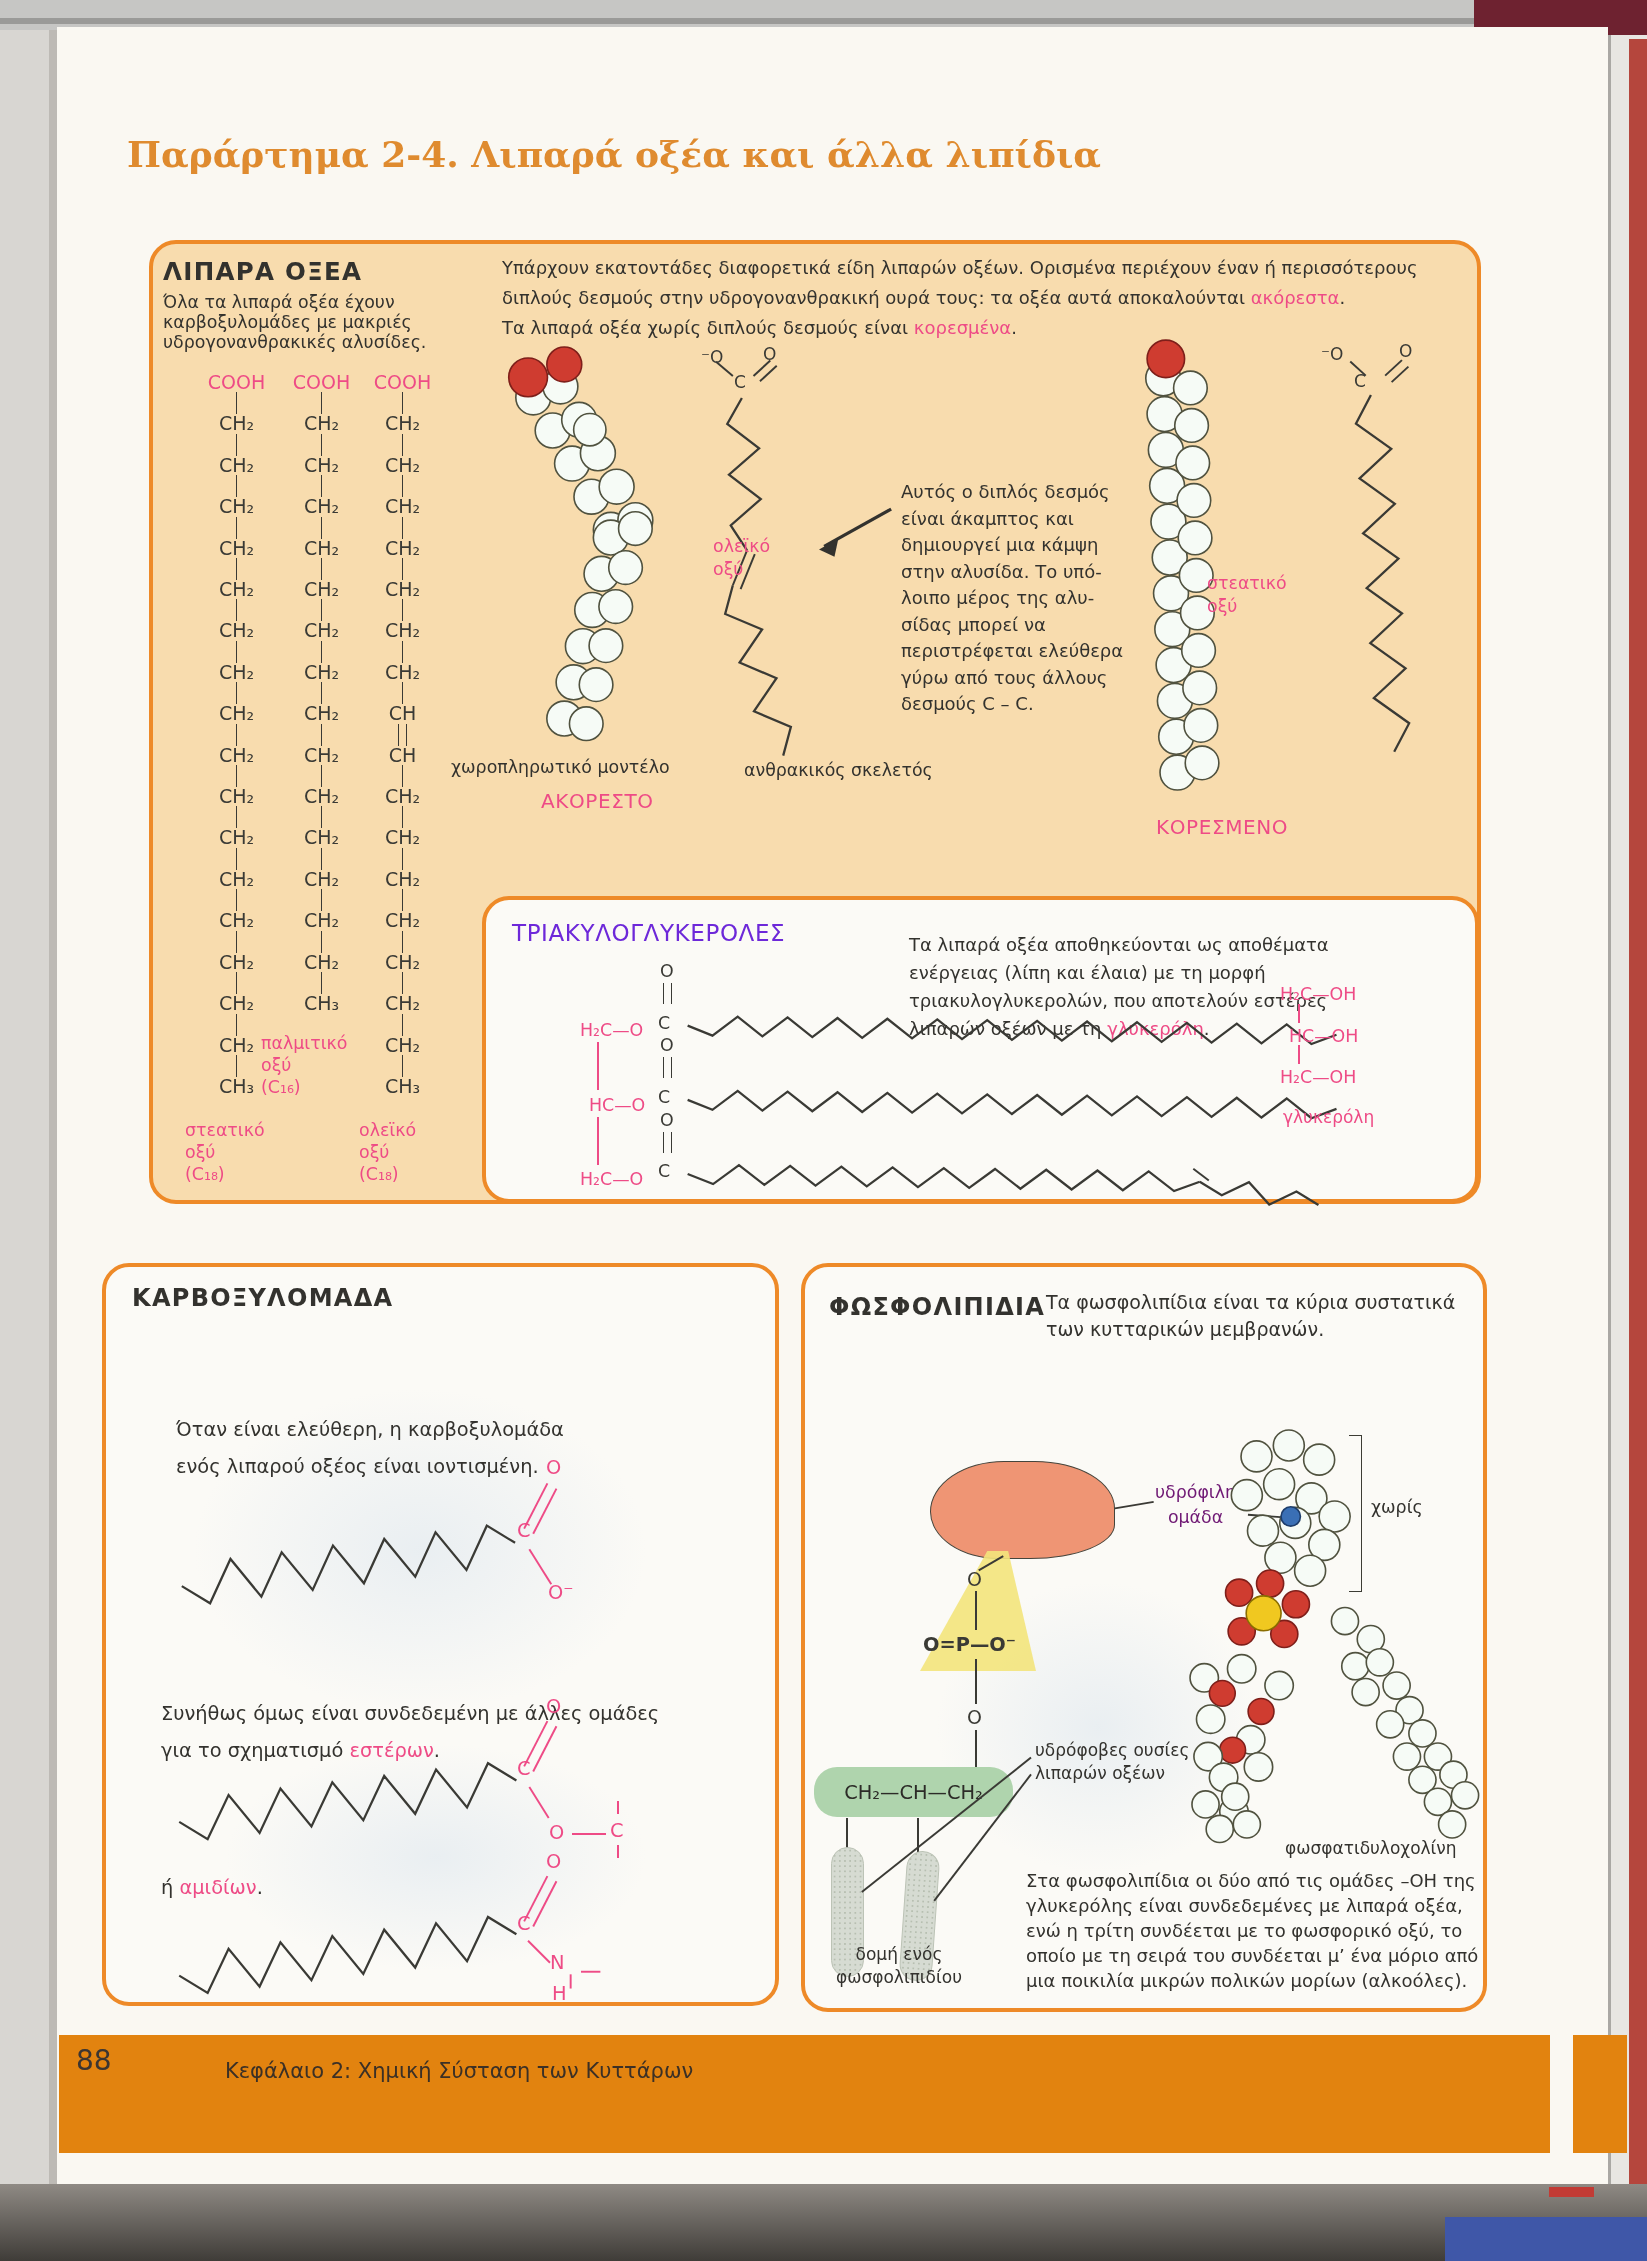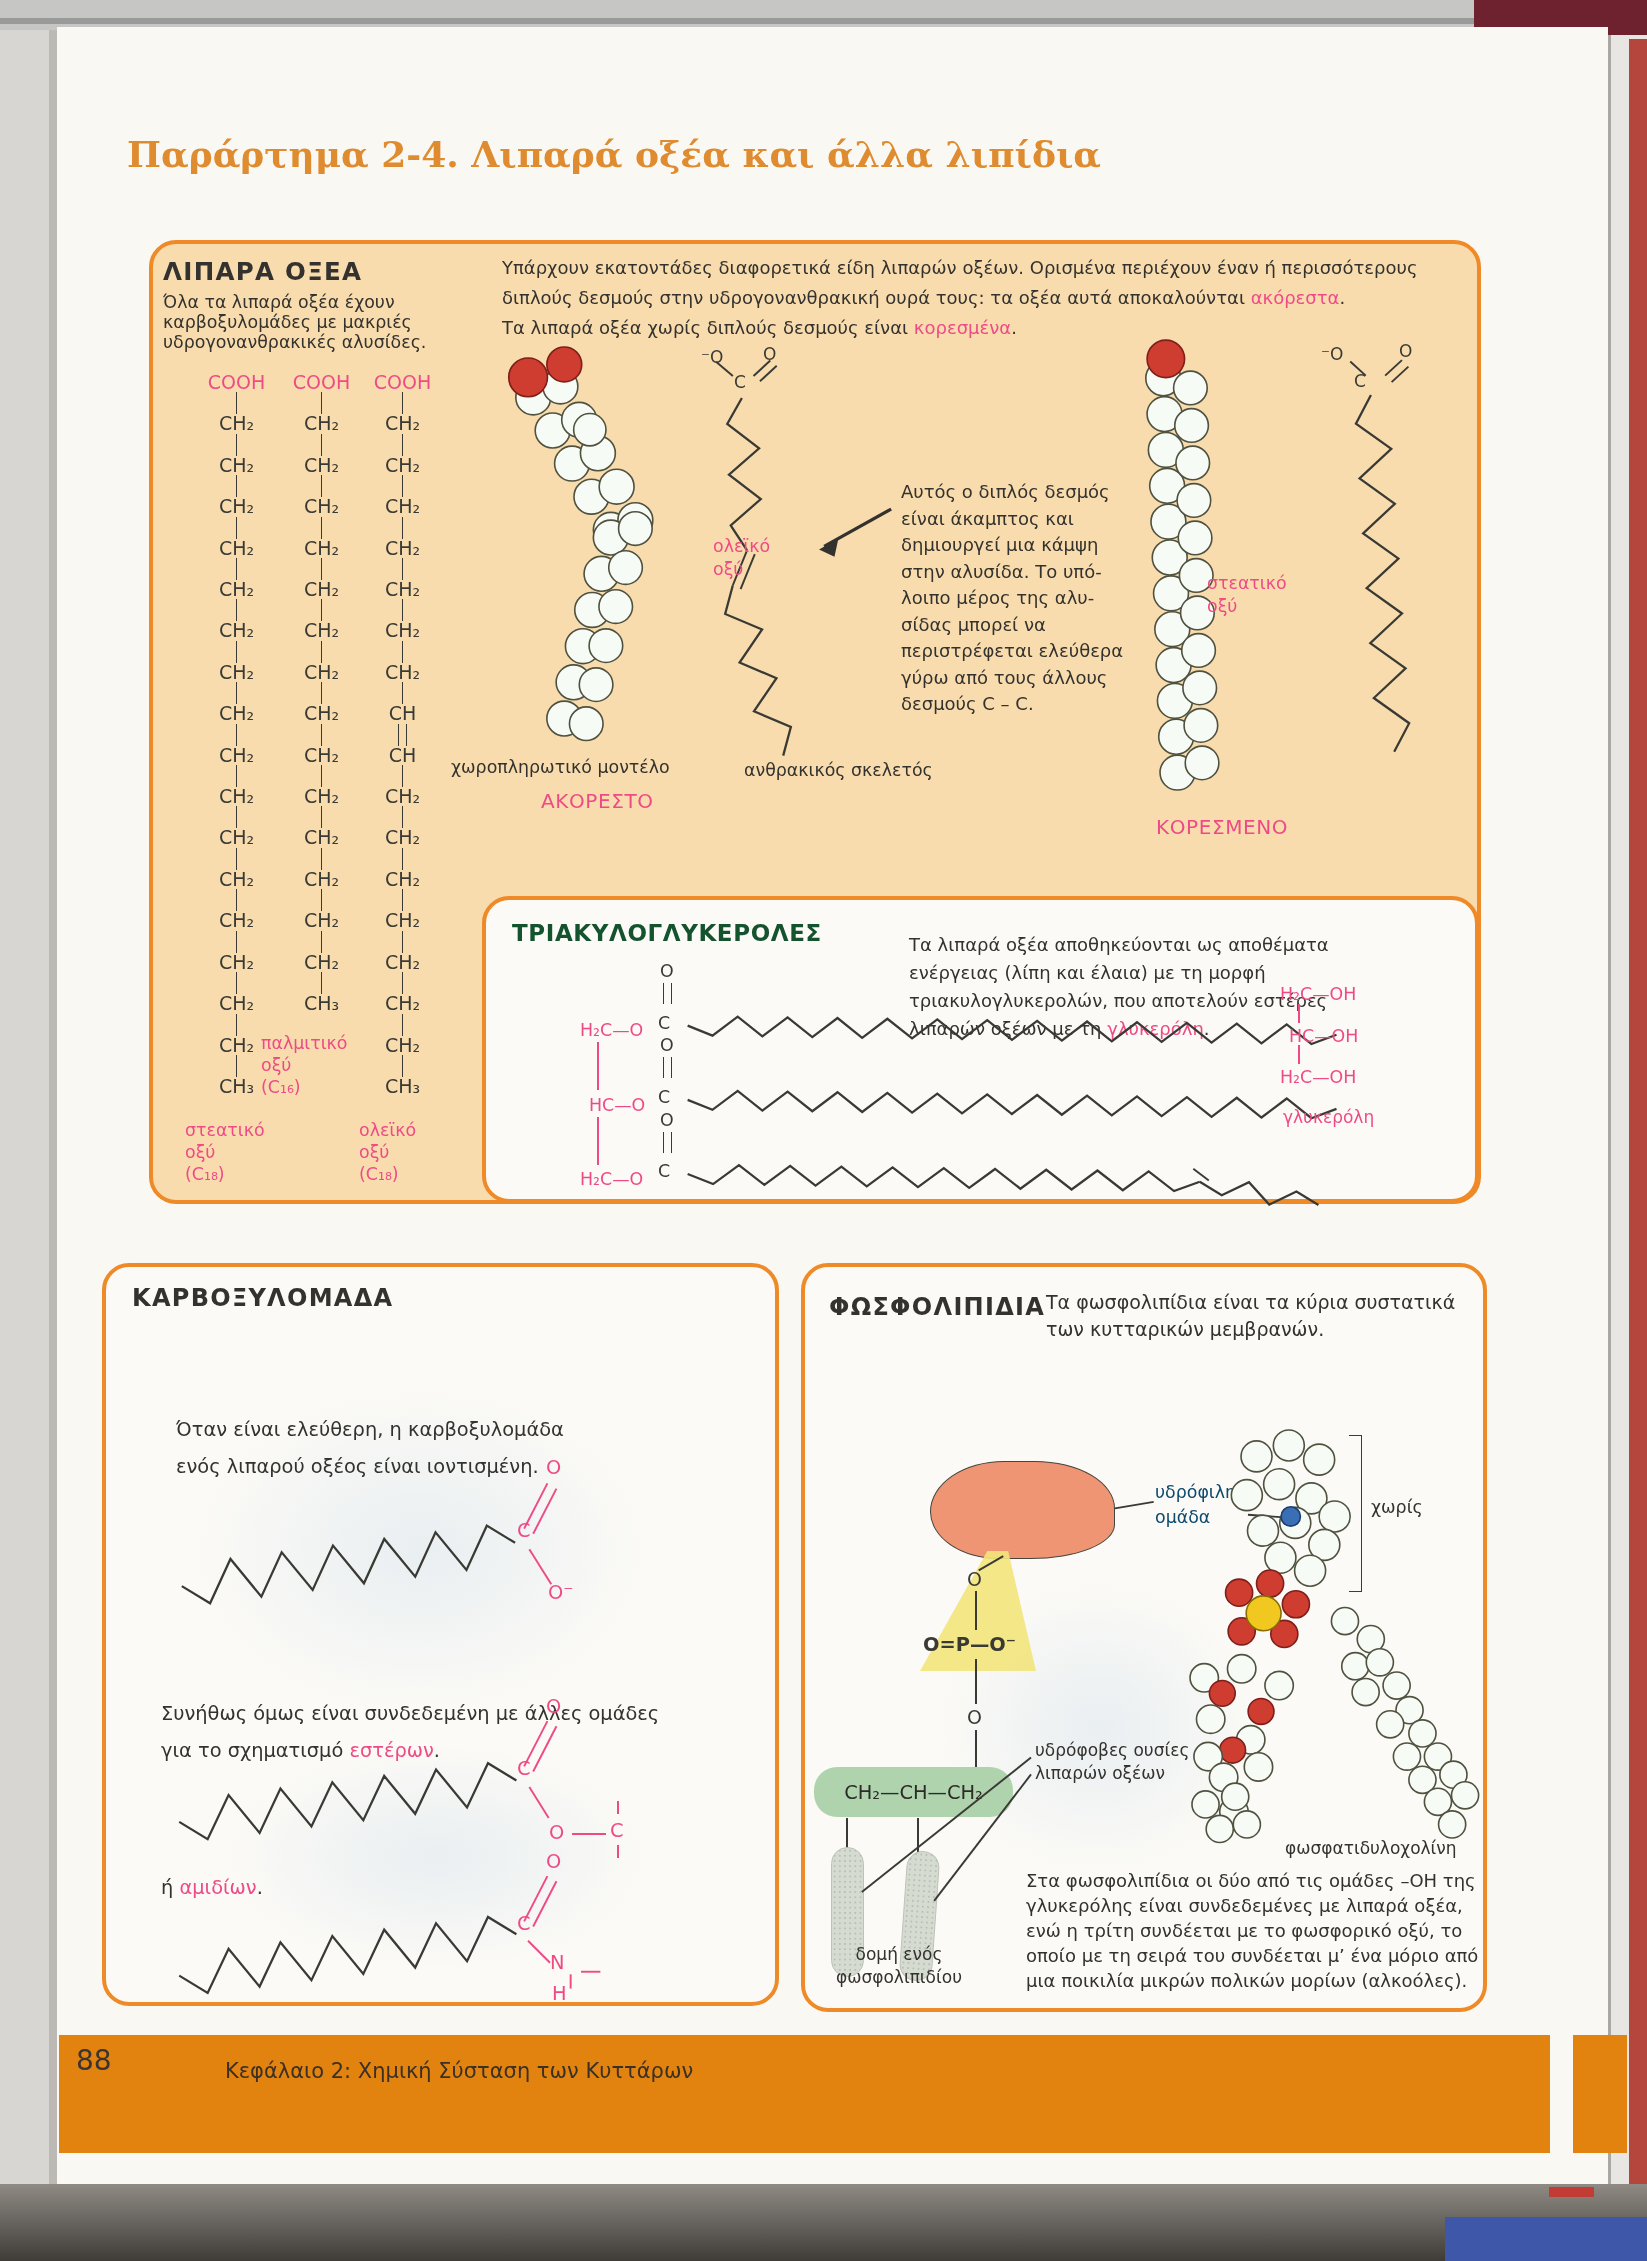--- a/index.html
+++ b/index.html
@@ -268,21 +268,21 @@
   <div class="abs atom blk" style="left:1321px;top:344px;font-size:17px;">⁻O</div>
   <div class="abs atom blk" style="left:1399px;top:341px;font-size:17px;">O</div>
   <div class="abs atom blk" style="left:1354px;top:371px;font-size:17px;">C</div>
 
   <div class="abs" style="left:451px;top:757px;font-size:17.4px;color:#33322e;">χωροπληρωτικό μοντέλο</div>
   <div class="abs" style="left:744px;top:760px;font-size:17.4px;color:#33322e;">ανθρακικός σκελετός</div>
   <div class="abs pink" style="left:541px;top:789px;font-size:20px;letter-spacing:0.6px;">ΑΚΟΡΕΣΤΟ</div>
   <div class="abs pink" style="left:1156px;top:815px;font-size:20px;letter-spacing:0.6px;">ΚΟΡΕΣΜΕΝΟ</div>
 
   <div class="abs panel" style="left:482px;top:896px;width:997px;height:307px;background:#fbfaf6;"></div>
-  <div class="abs" style="left:512px;top:920px;font-size:23px;font-weight:bold;color:#14532d;letter-spacing:0.6px;">ΤΡΙΑΚΥΛΟΓΛΥΚΕΡΟΛΕΣ</div>
+  <div class="abs" style="left:512px;top:920px;font-size:23px;font-weight:normal;color:#6d28d9;letter-spacing:0.6px;">ΤΡΙΑΚΥΛΟΓΛΥΚΕΡΟΛΕΣ</div>
   <div class="abs prl" style="left:909px;top:931px;font-size:18px;line-height:28px;color:#33322e;"><span>Τα λιπαρά οξέα αποθηκεύονται ως αποθέματα
 ενέργειας (λίπη και έλαια) με τη μορφή
 τριακυλογλυκερολών, που αποτελούν εστέρες
 λιπαρών οξέων με τη </span><span class="hl">γλυκερόλη</span><span>.</span></div>
 
   <div class="abs atom pink" style="left:580px;top:1020px;font-size:17.4px;">H₂C—O</div>
   <div class="abs atom pink" style="left:589px;top:1095px;font-size:17.4px;">HC—O</div>
   <div class="abs atom pink" style="left:580px;top:1169px;font-size:17.4px;">H₂C—O</div>
   <div class="abs vbond" style="left:597px;top:1042px;height:48px;"></div>
   <div class="abs vbond" style="left:597px;top:1117px;height:48px;"></div>
@@ -360,21 +360,21 @@
   <div class="abs atom pink" style="left:552px;top:1982px;font-size:19.4px;">H</div>
 
   <div class="abs panel" style="left:801px;top:1263px;width:686px;height:749px;background:#fbfaf6;"></div>
   <div class="abs ghost" style="left:937px;top:1582px;width:323px;height:291px;"></div>
 
   <div class="abs" style="left:829px;top:1293px;font-size:24px;font-weight:bold;color:#33322e;letter-spacing:1.3px;">ΦΩΣΦΟΛΙΠΙΔΙΑ</div>
   <div class="abs prl" style="left:1046px;top:1289px;font-size:19px;line-height:27px;color:#33322e;">Τα φωσφολιπίδια είναι τα κύρια συστατικά
 των κυτταρικών μεμβρανών.</div>
 
   <div class="abs" style="left:930px;top:1461px;width:183px;height:96px;background:#ef9574;border:1.9px solid #46453c;border-radius:48% 52% 55% 45% / 62% 58% 42% 58%;"></div>
-  <div class="abs prl" style="left:1155px;top:1480px;font-size:17.4px;line-height:24.5px;color:#0c4a6e;text-align:left;">υδρόφιλη
+  <div class="abs prl" style="left:1155px;top:1480px;font-size:17.4px;line-height:24.5px;color:#701a75;text-align:center;">υδρόφιλη
 ομάδα</div>
 
   <div class="abs" style="left:920px;top:1551px;width:116px;height:120px;background:#f3e47c;opacity:.9;clip-path:polygon(58% 0,76% 0,100% 100%,0 100%);"></div>
   <div class="abs atom blk" style="left:967px;top:1568px;font-size:19px;">O</div>
   <div class="abs vbond blackb" style="left:975px;top:1591px;height:39px;"></div>
   <div class="abs atom blk" style="left:923px;top:1633px;font-size:19.4px;font-weight:bold;">O=P—O⁻</div>
   <div class="abs vbond blackb" style="left:975px;top:1659px;height:45px;"></div>
   <div class="abs atom blk" style="left:967px;top:1706px;font-size:19px;">O</div>
   <div class="abs vbond blackb" style="left:975px;top:1730px;height:37px;"></div>
 

